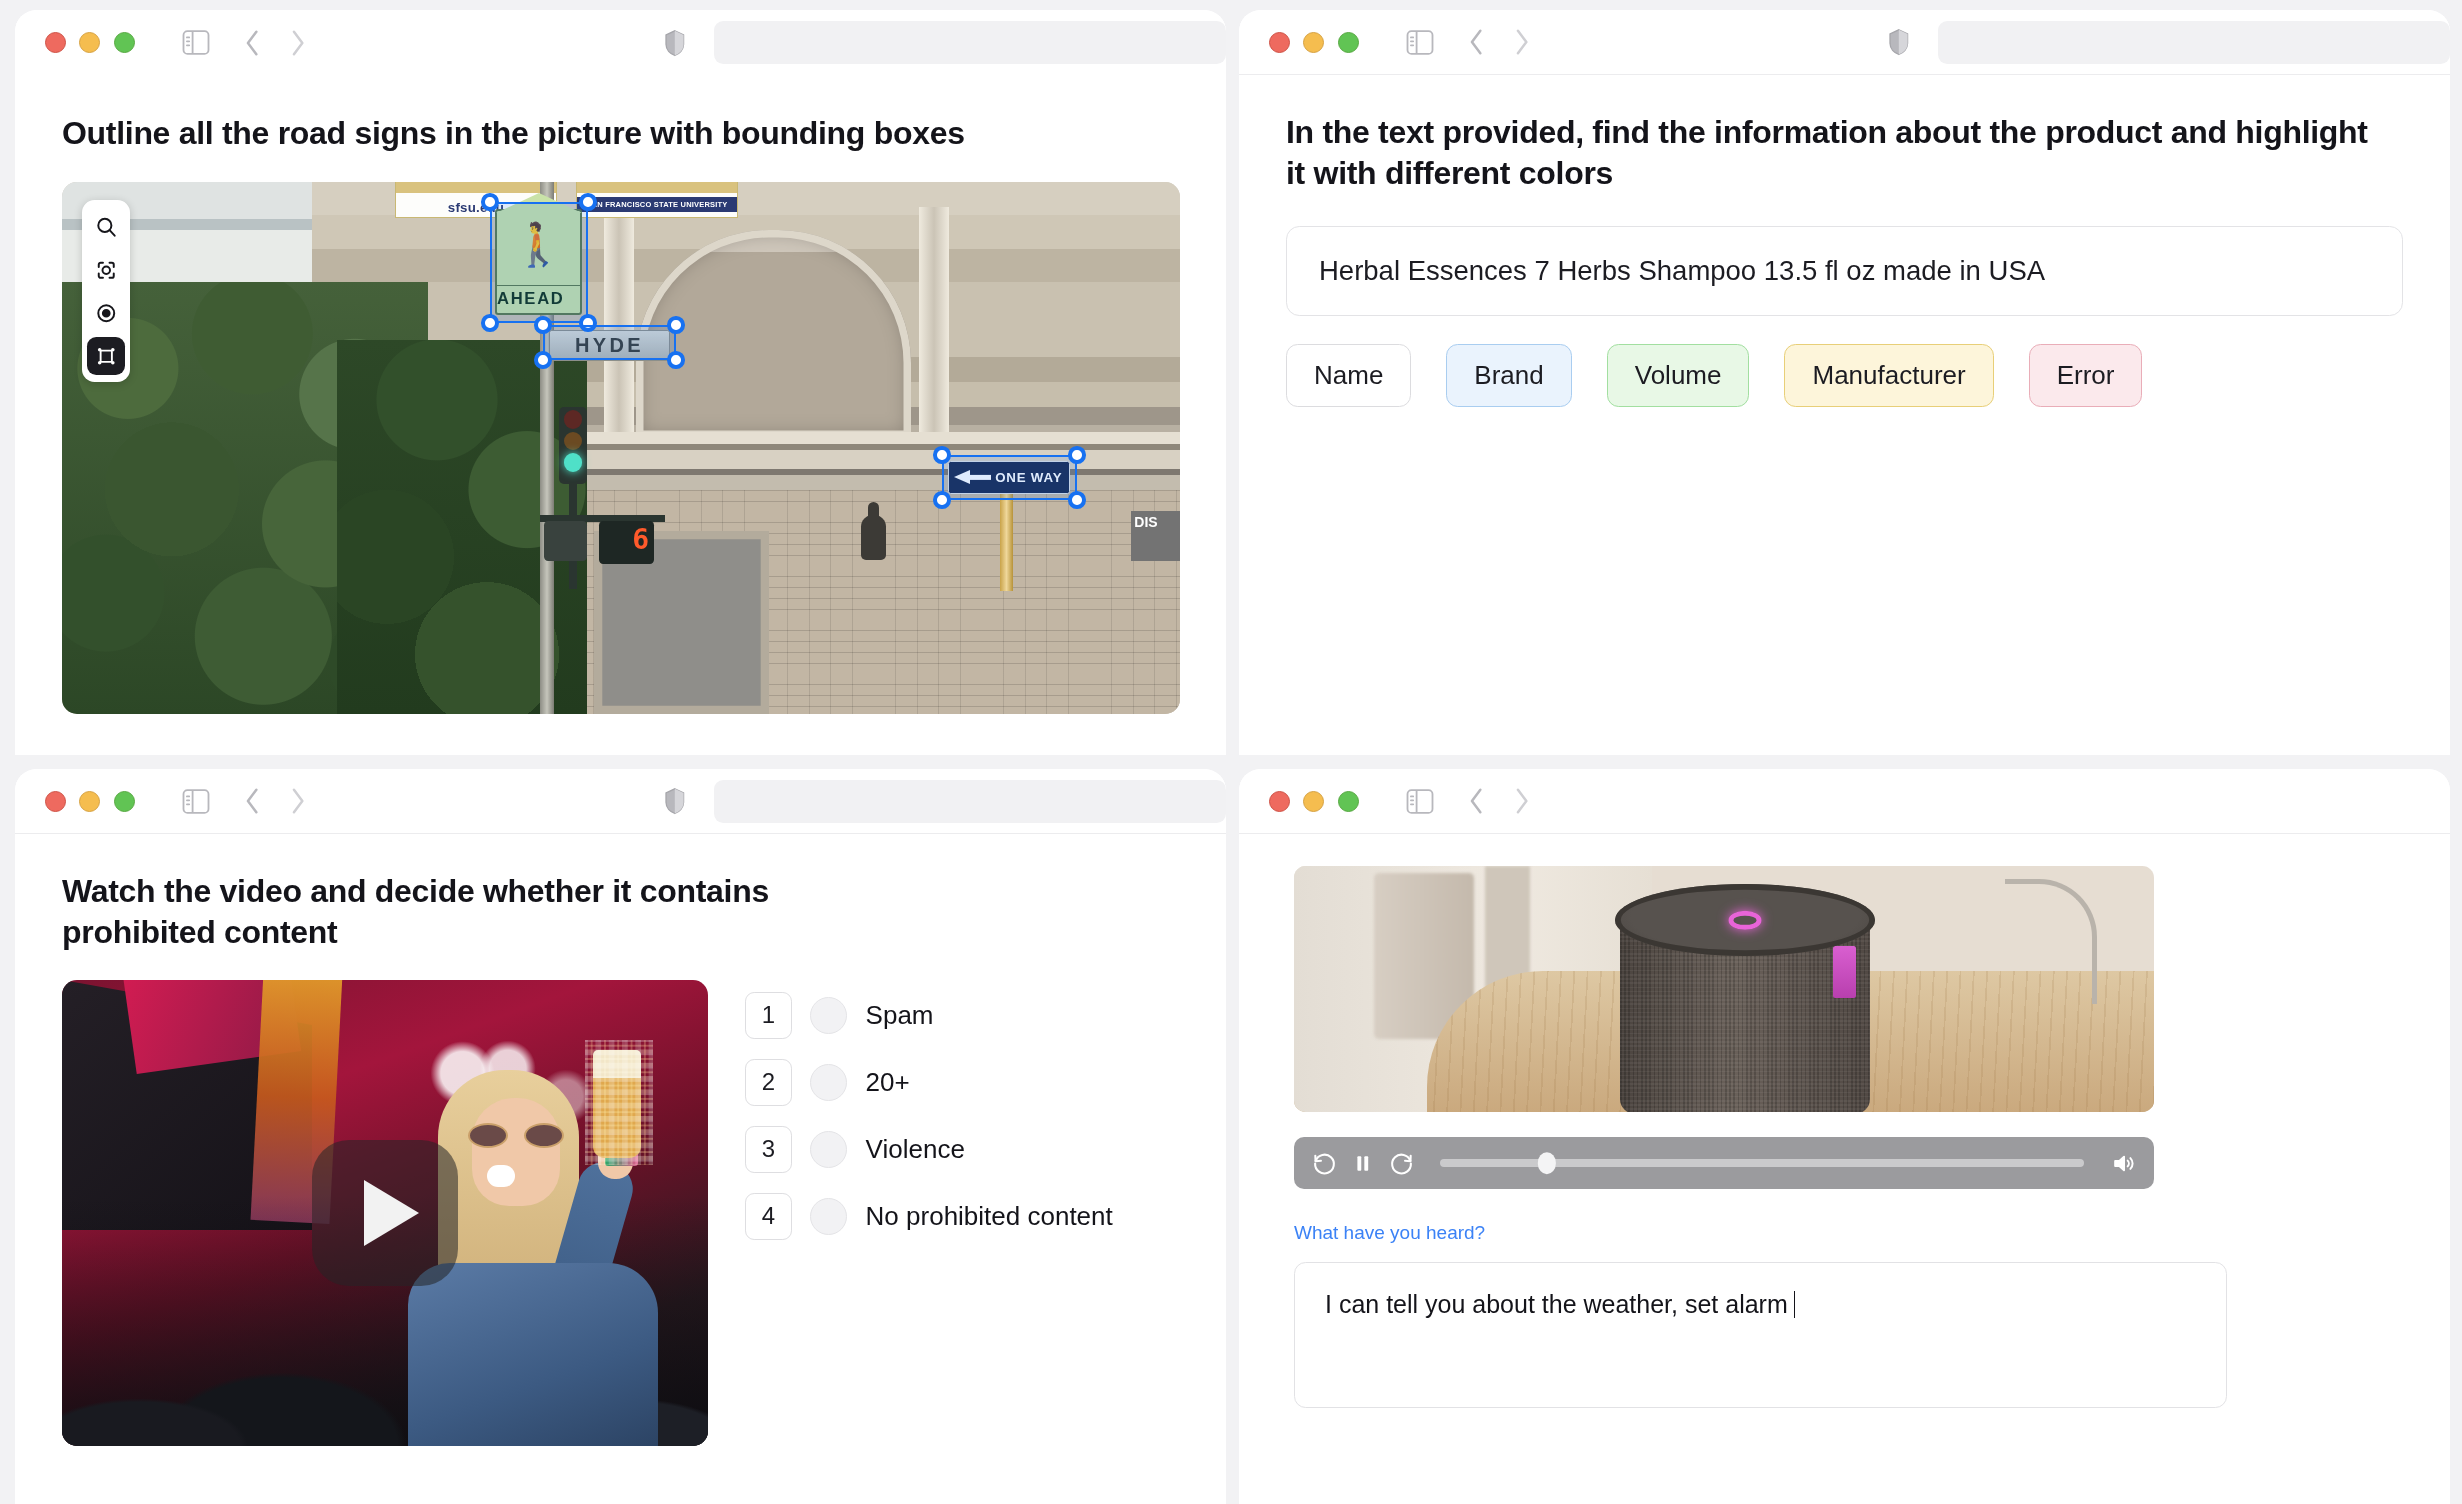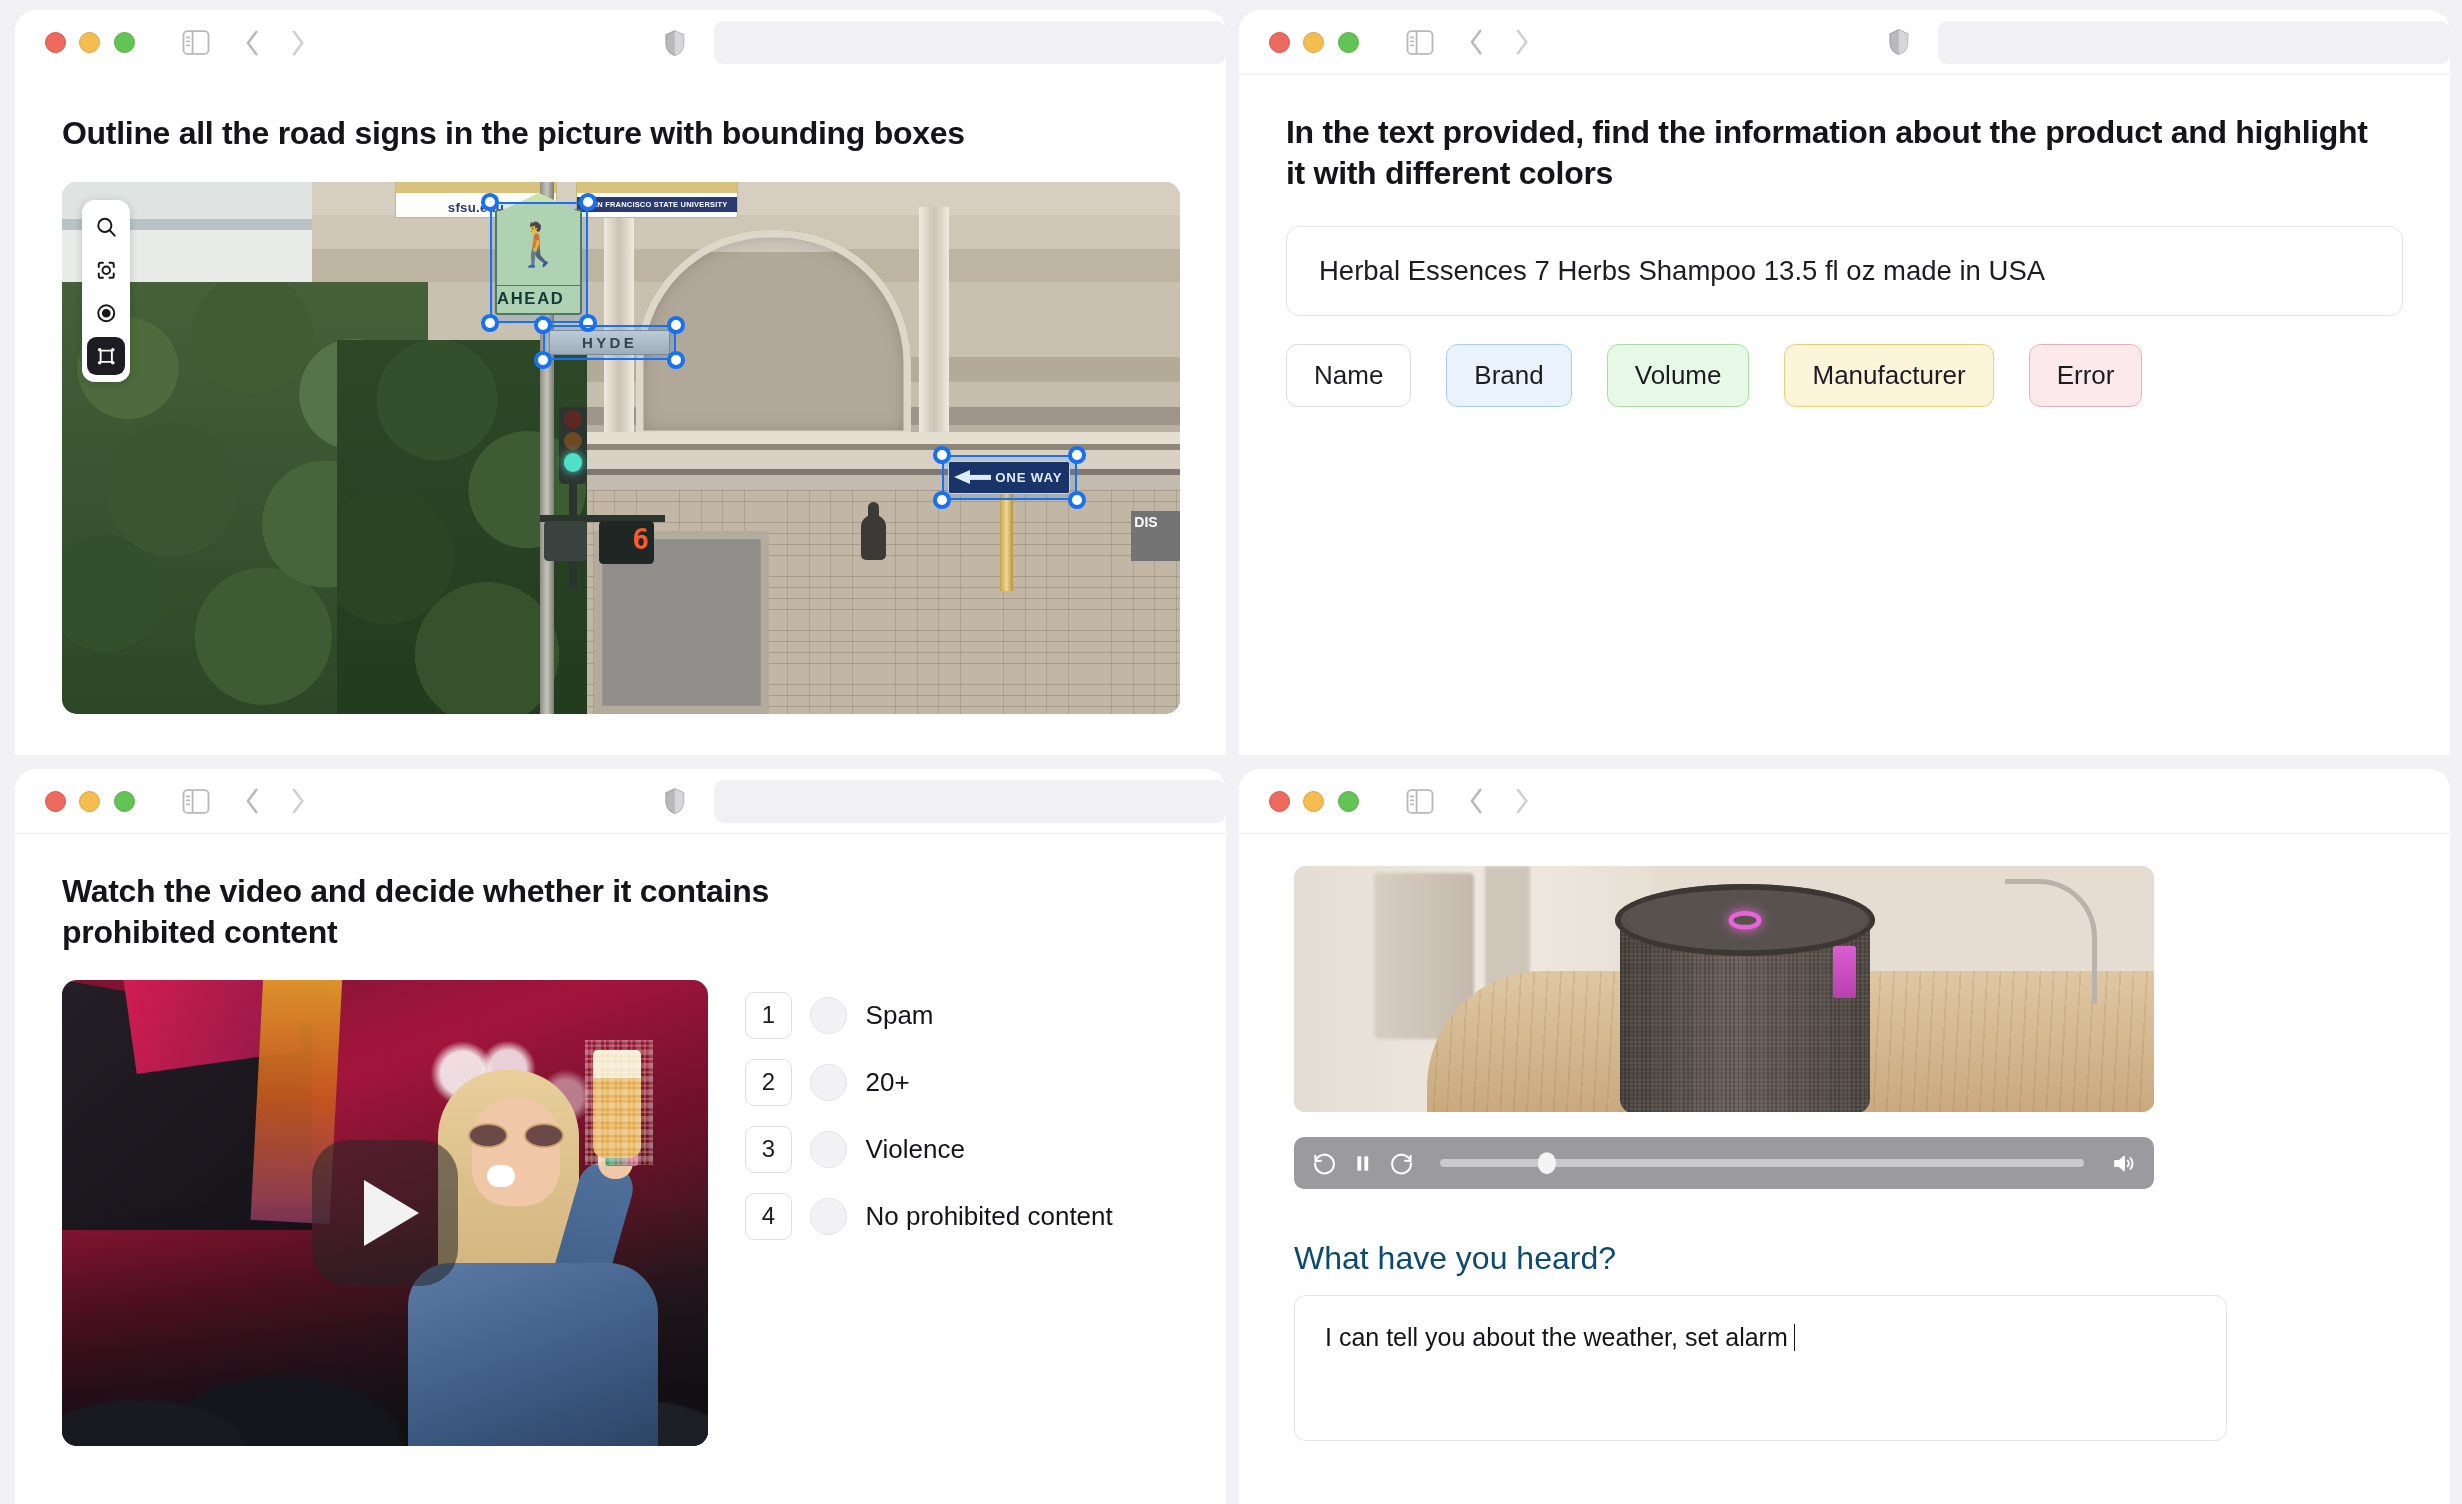--- a/index.html
+++ b/index.html
@@ -209,24 +209,24 @@
   }
   .sign-school .ppl { position:absolute; left:0; right:0; top:13.3px; text-align:center; font-size:42px; color:#12331a; line-height:1;}
   .sign-school .ahead {
     position:absolute; left:0; right:0; bottom:4.2px; 
     font-size:16.6px; font-weight:700; color:#12331a; letter-spacing:1.7px;
     border-top:1.7px solid #5c7a4a; padding-top:2.5px;
   }
 
   
   .sign-hyde {
-    position:absolute; left:487px; top:148px; width:121px; height:25px;
+    position:absolute; left:487px; top:148px; width:121px; height:31px;
     background: linear-gradient(to bottom,#d7d9d4,#b4b7b1);
     border:0.8px solid #8c8f8a; border-radius:2.5px;
-    color:#3a3d3a; font-size:15px; font-weight:600; letter-spacing:3.3px;
+    color:#3a3d3a; font-size:20px; font-weight:600; letter-spacing:3.3px;
     display:flex; align-items:center; justify-content:center;
   }
 
   
   .sign-oneway {
     position:absolute; left:886px; top:279px; width:122px; height:33px;
     background:#1a2a52; border:1.7px solid #dfe2e6; border-radius:2.5px;
     display:flex; align-items:center; justify-content:flex-end;
     padding-right:6.7px;
     color:#fff; font-size:13.3px; font-weight:700; letter-spacing:0.8px;
@@ -484,21 +484,21 @@
   }
   .ab-icon { color:#fff; display:flex; align-items:center; }
   .ab-track {
     flex:1; height:8.3px; background:#cacacc; border-radius:4.2px; position:relative; margin: 0 11.6px;
   }
   .ab-knob {
     position:absolute; left:16.5%; top:50%; transform:translate(-50%,-50%);
     width:18.3px; height:21.6px; background:#f4f4f5; border-radius:9.2px/10.8px;
   }
 
-  .br-question { margin-top: 51px; font-size: 32px; color:#0c4a6e; }
+  .br-question { margin-top: 33px; font-size: 19px; color:#3b82f6; }
   .answer-box {
     margin-top: 18.3px; width: 933px; height: 146px;
     border:0.8px solid #e2e2e5; border-radius: 11.6px;
     padding: 27px 30px;
     font-size: 25px; color:#14141a;
   }
   .caret { display:inline-block; width:1.7px; height:27.5px; background:#14141a; vertical-align:-5px; margin-left:5.8px; }
 </style>
 </head>
 <body>

